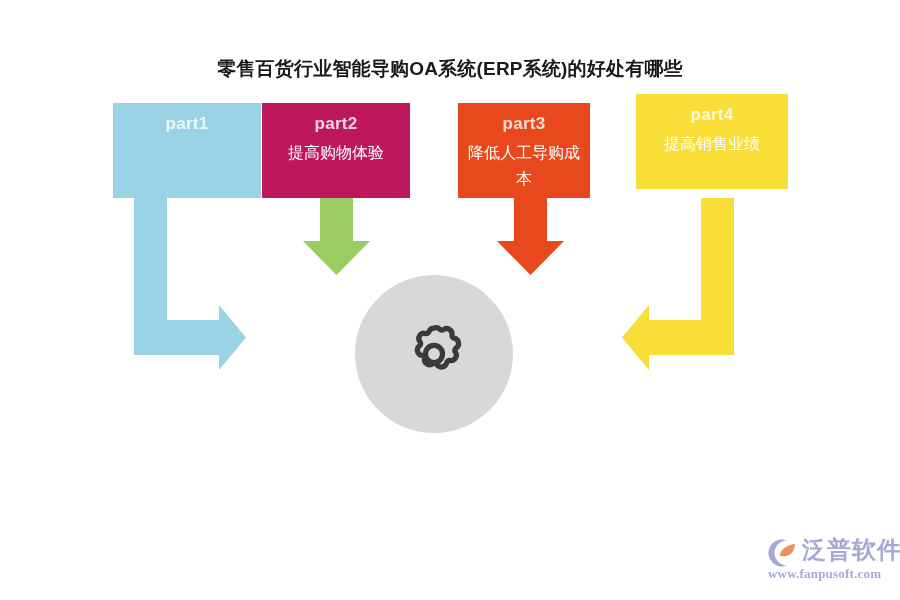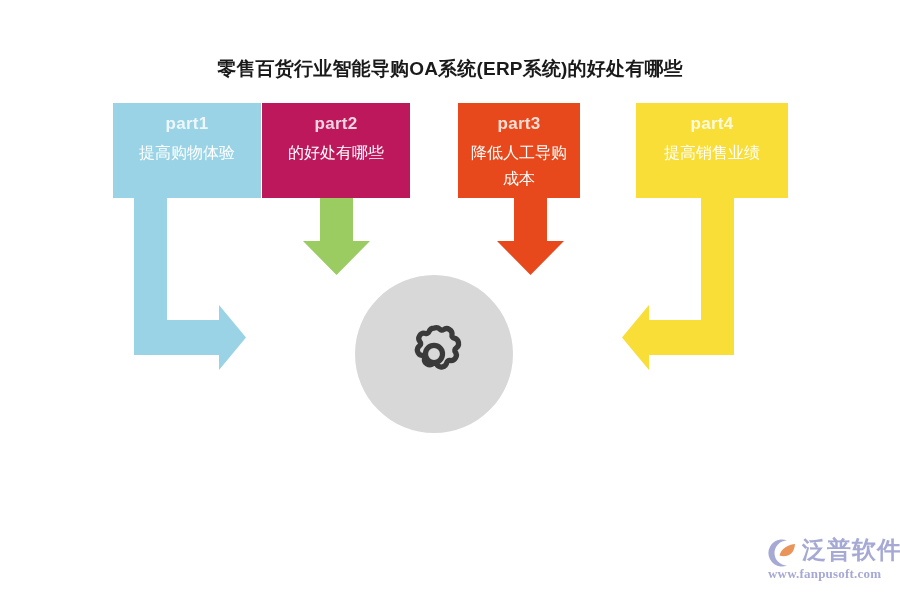--- a/index.html
+++ b/index.html
@@ -52,22 +52,22 @@
   }
   .card .desc {
     font-size: 16px;
     line-height: 26px;
     color: #ffffff;
     padding: 3px 8px 0 8px;
   }
 
   #card1 { left: 80px;  top: 103px; width: 148px; height: 95px; background: #9AD3E5; }
   #card2 { left: 262px; top: 103px; width: 148px; height: 95px; background: #9ACC62; }
-  #card3 { left: 458px; top: 103px; width: 122px; height: 95px; background: #E8491C; }
-  #card4 { left: 636px; top: 103px; width: 152px; height: 95px; background: #F8DE37; }
+  #card3 { left: 458px; top: 103px; width: 132px; height: 95px; background: #E8491C; }
+  #card4 { left: 636px; top: 94px; width: 152px; height: 95px; background: #F8DE37; }
 
   
   #arrows {
     position: absolute;
     left: 0;
     top: 0;
     width: 900px;
     height: 600px;
     pointer-events: none;
   }
@@ -129,26 +129,25 @@
 </style>
 </head>
 <body style="background: rgb(255, 255, 255);">
 
 <div id="canvas">
 
   <div class="title">零售百货行业智能导购OA系统(ERP系统)的好处有哪些</div>
 
   <div id="card1" class="card" style="background: rgb(154, 211, 229); margin-left: 33px;">
     <div class="part">part1</div>
-    <div class="desc">提高购物体验</div>
   </div>
 
   <div id="card2" class="card" style="background: #be185d;">
     <div class="part">part2</div>
-    <div class="desc">的好处有哪些</div>
+    <div class="desc">提高购物体验</div>
   </div>
 
   <div id="card3" class="card" style="background: rgb(232, 73, 28);">
     <div class="part">part3</div>
     <div class="desc">降低人工导购成本</div>
   </div>
 
   <div id="card4" class="card" style="background: rgb(248, 222, 55);">
     <div class="part">part4</div>
     <div class="desc">提高销售业绩</div>

